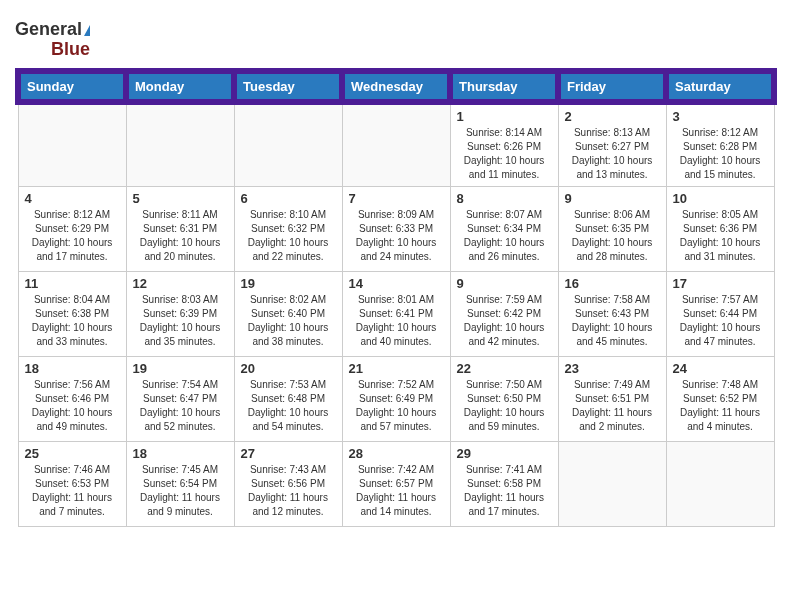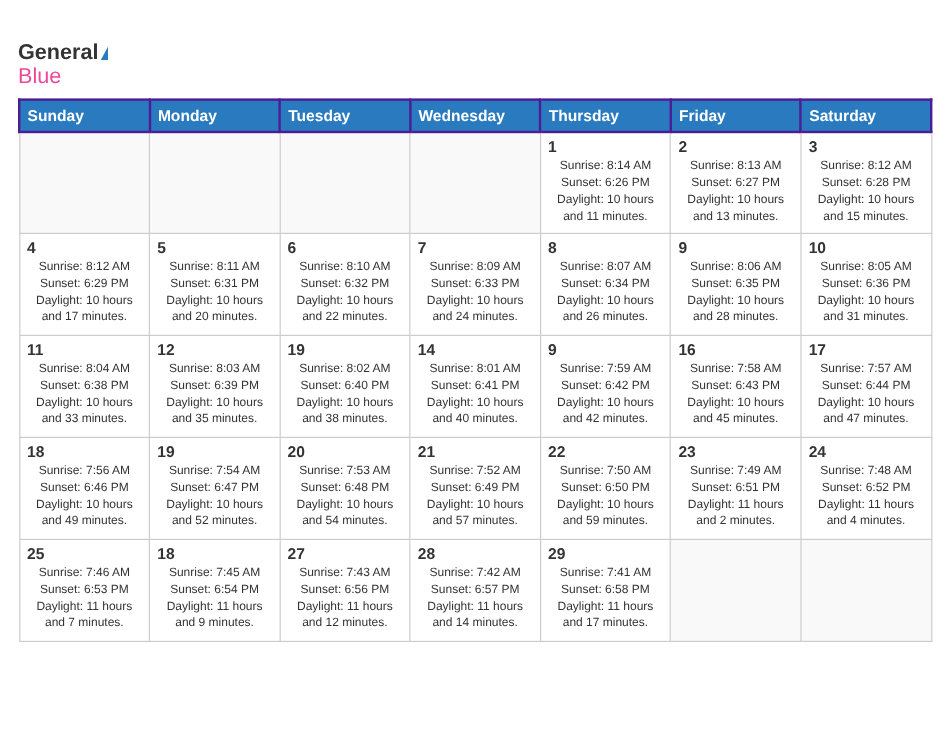--- a/index.html
+++ b/index.html
@@ -12,22 +12,22 @@
     }
     .header-area {
       display: flex;
       align-items: flex-start;
       justify-content: space-between;
       margin-bottom: 8px;
     }
     .logo {
       display: flex;
       flex-direction: column;
-      align-items: flex-start;
-      margin-top: 24px;
+      align-items: flex-end;
+      margin-top: 10px;
     }
     .title-area {
       text-align: right;
     }
     .month-title {
       font-size: 36px;
       font-weight: bold;
       color: #333;
       line-height: 1.1;
     }
@@ -39,21 +39,21 @@
       width: 100%;
       border-collapse: collapse;
       table-layout: fixed;
     }
     th {
       background-color: #2a7abf;
       color: #fff;
       text-align: left;
       padding: 5px 6px;
       font-size: 13px;
-      border: 2px solid #4c1d95;
+      border: 6px solid #4c1d95;
     }
     td {
       border: 1px solid #ccc;
       vertical-align: top;
       padding: 4px 6px;
       height: 85px;
       width: calc(100% / 7);
     }
     .day-number {
       font-size: 13px;
@@ -73,21 +73,21 @@
     }
   </style>
 </head>
 <body>
 
 <div class="header-area">
   <div class="logo">
     <span style="font-size:18px;font-weight:bold;color:#333;line-height:1.1;">
       General<span style="display:inline-block;width:0;height:0;border-left:6px solid transparent;border-right:0px solid transparent;border-bottom:11px solid #2a7abf;margin-left:2px;vertical-align:middle;"></span>
     </span>
-    <span style="font-size:18px;font-weight:normal;color:#ec4899;line-height:1.1;">Blue</span>
+    <span style="font-size:18px;font-weight:bold;color:#7f1d1d;line-height:1.1;">Blue</span>
   </div>
   <div class="title-area">
     <div class="month-title"></div>
     <div class="location-title"></div>
   </div>
 </div>
 
 <table>
   <thead>
     <tr>

